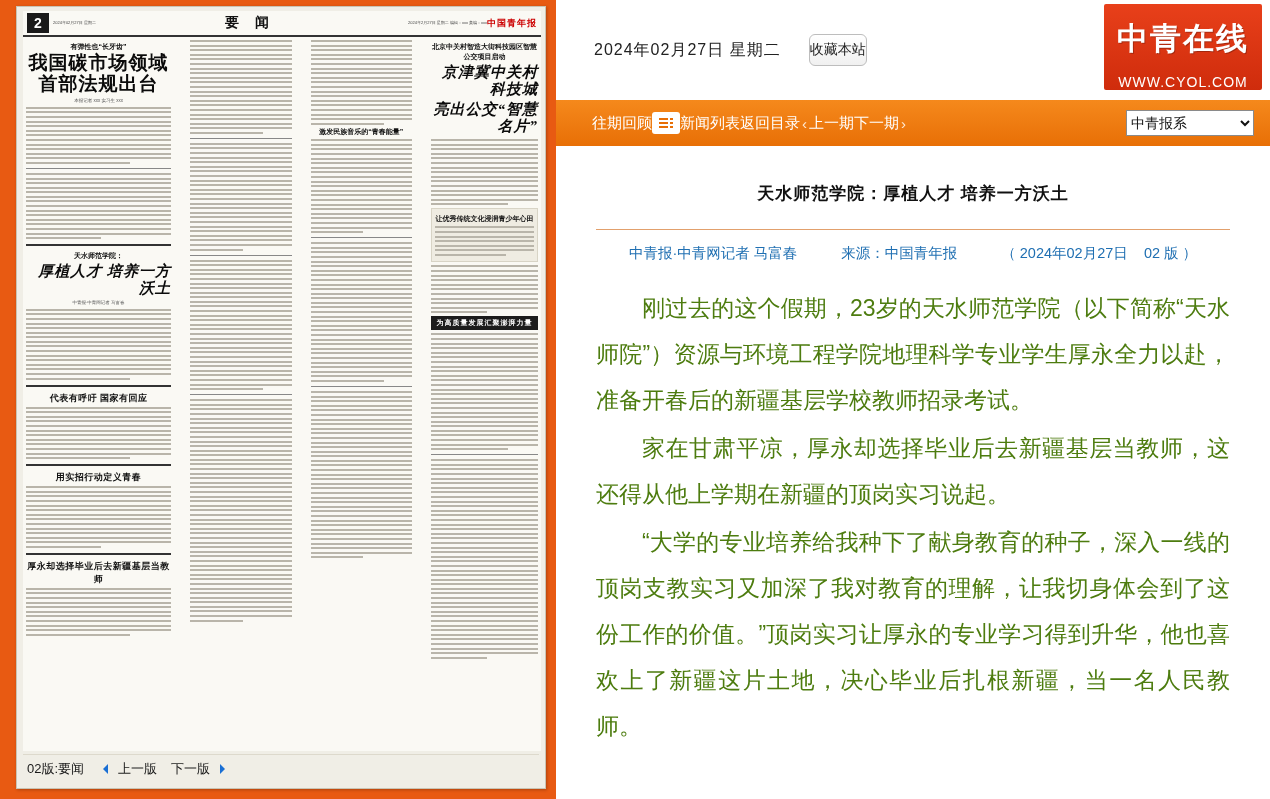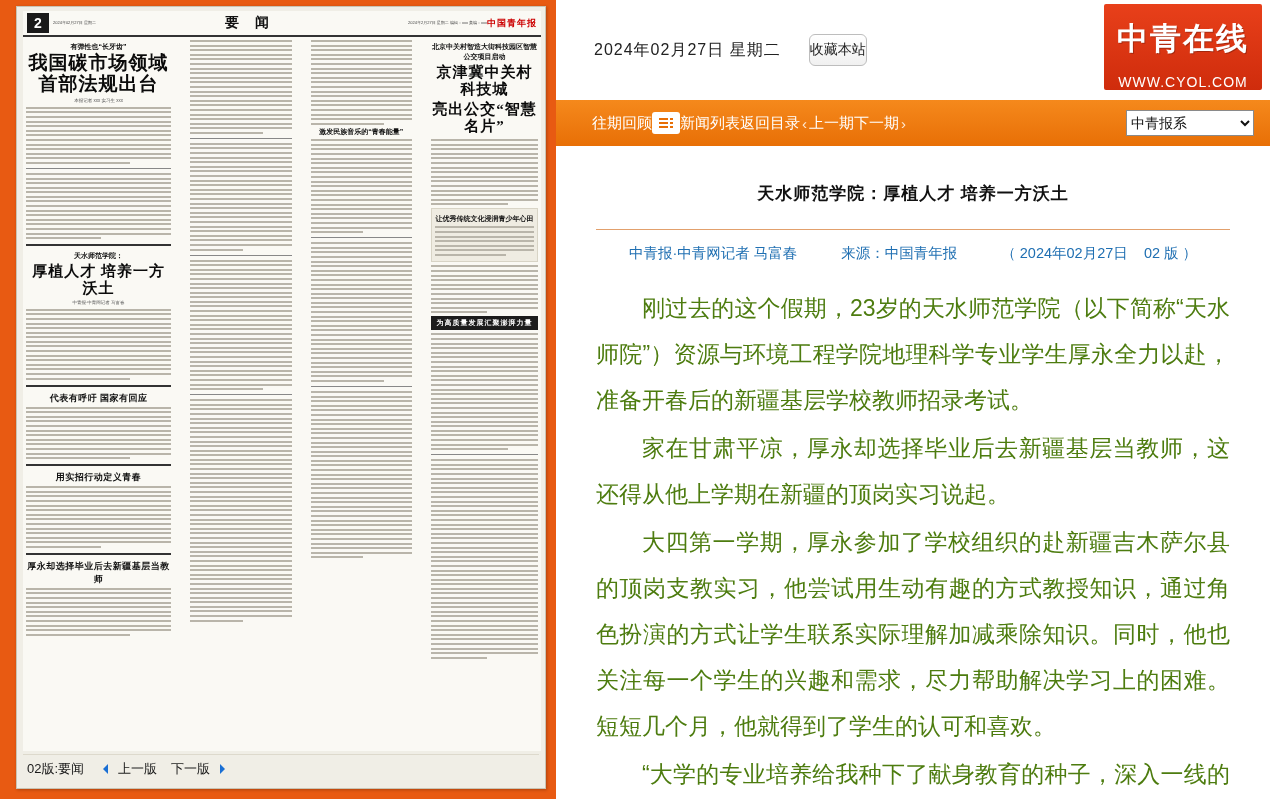--- a/index.html
+++ b/index.html
@@ -95,23 +95,24 @@
     font-weight: bold;
   }
   .hl-big {
     font-size: 19px; font-weight: bold; color: #0b0b0b;
     text-align: center; letter-spacing: 1px; line-height: 1.1;
     margin: 1px 0 3px;
     font-family: "Liberation Serif", serif;
   }
   .hl-med {
     font-size: 15px; font-weight: bold; color: #0b0b0b;
-    text-align: center; letter-spacing: 1px; line-height: 1.15;
+    text-align: right; letter-spacing: 1px; line-height: 1.15;
     margin: 2px 0 2px;
     font-family: "Liberation Serif", serif;
+    font-style: italic;
   }
   .hl-small {
     font-size: 9px; font-weight: bold; color: #111; text-align: center;
     margin: 2px 0; letter-spacing: .5px;
     font-family: "Liberation Serif", serif;
   }
   .hl-tiny {
     font-size: 7px; font-weight: bold; color: #111; text-align: center;
     margin: 2px 0;
   }
@@ -876,19 +877,18 @@
           <span>2024年02月27日</span>
           &nbsp;&nbsp;
           <span>02 版</span>
           <span>）</span>
         </span>
       </div>
 
       <div class="article-body">
         <p>刚过去的这个假期，23岁的天水师范学院（以下简称“天水师院”）资源与环境工程学院地理科学专业学生厚永全力以赴，准备开春后的新疆基层学校教师招录考试。</p>
         <p>家在甘肃平凉，厚永却选择毕业后去新疆基层当教师，这还得从他上学期在新疆的顶岗实习说起。</p>
-        <p>大四第一学期，厚永参加了学校组织的赴新疆吉木萨尔县的顶岗支教实习，他尝试用生动有趣的方式教授知识，通过角色扮演的方式让学生联系实际理解加减乘除知识。同时，他也关注每一个学生的兴趣和需求，尽力帮助解决学习上的困难。短短几个月，他就得到了学生的认可和喜欢。</p>
         <p>“大学的专业培养给我种下了献身教育的种子，深入一线的顶岗支教实习又加深了我对教育的理解，让我切身体会到了这份工作的价值。”顶岗实习让厚永的专业学习得到升华，他也喜欢上了新疆这片土地，决心毕业后扎根新疆，当一名人民教师。</p>
       </div>
     </div>
 
   </div>
 </div>
 
 </body></html>

